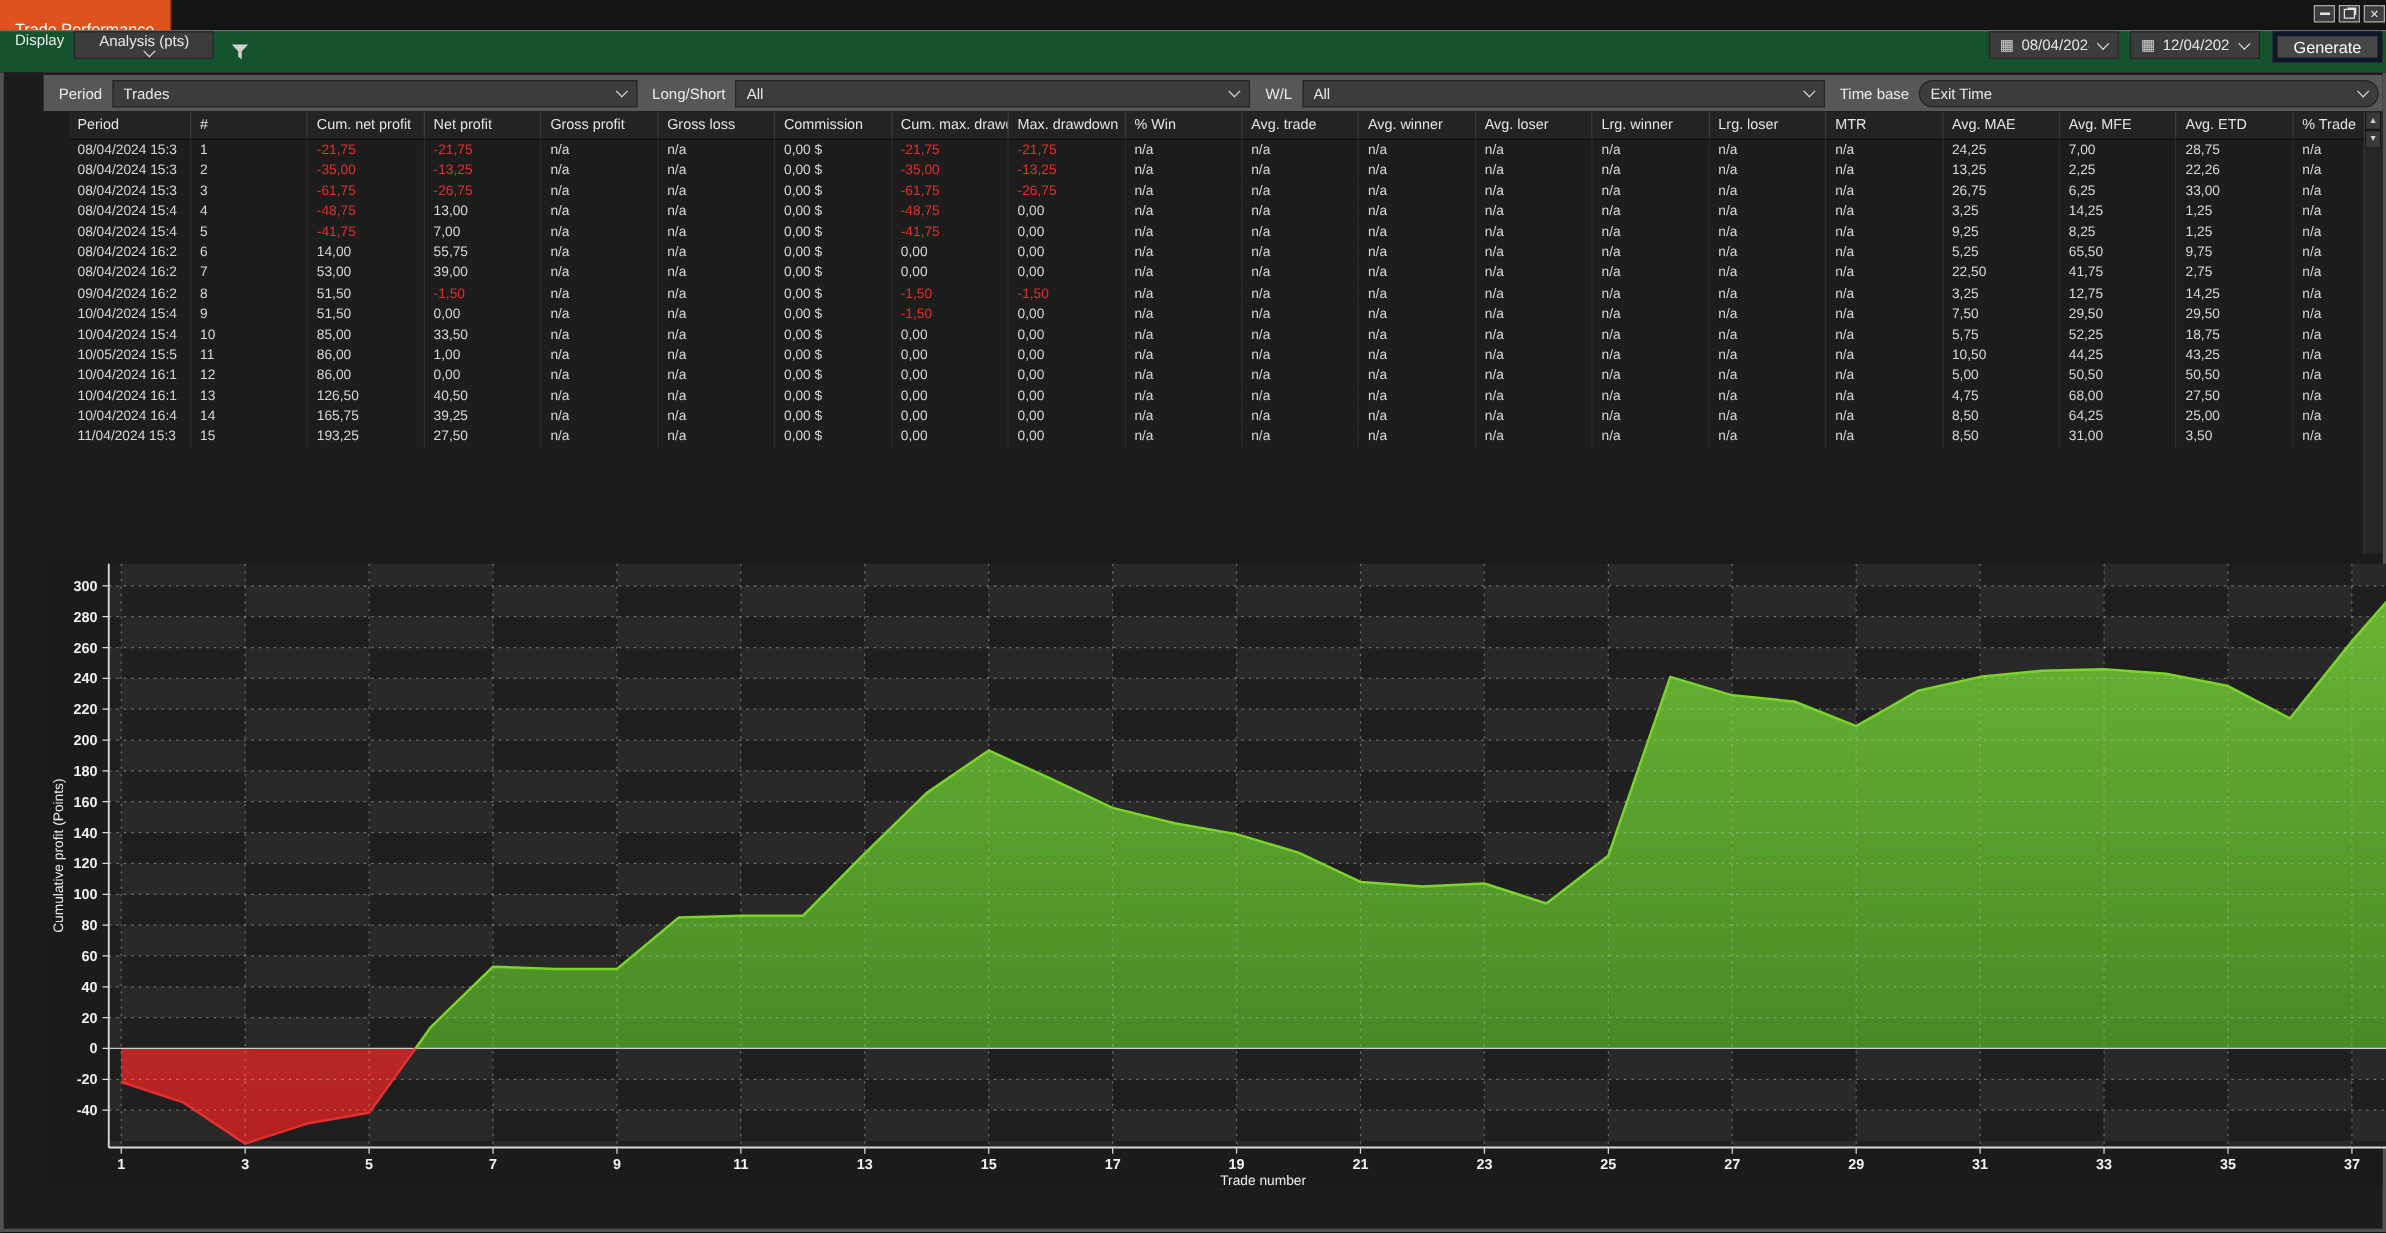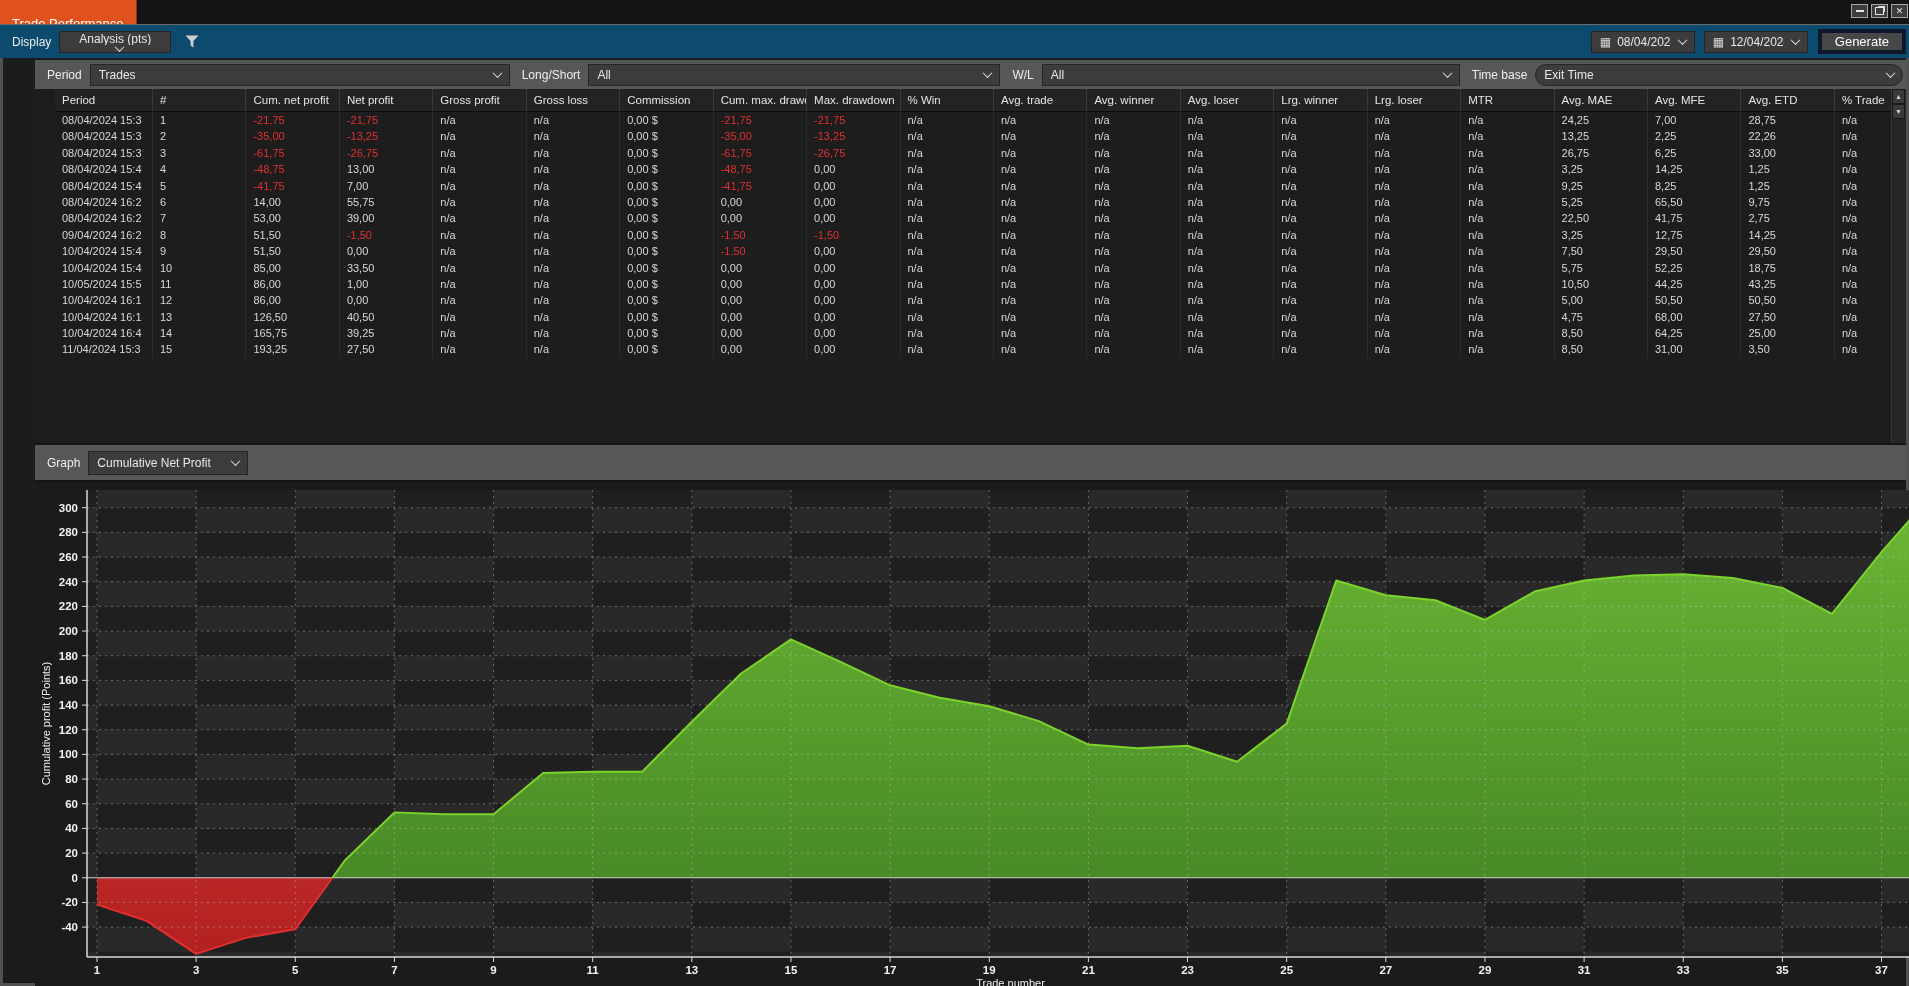--- a/index.html
+++ b/index.html
@@ -9,22 +9,22 @@
   .titlebar{position:absolute;top:0;left:0;right:0;height:24px;background:#141414;}
   .titletab{position:absolute;left:0;top:0;height:24px;background:#e0521d;color:#fff;
             font-size:13px;line-height:24px;padding:12px 12px;border-right:1px solid #8d3410;}
   .winbtns{position:absolute;right:1px;top:4px;display:flex;gap:3px;}
   .winbtn{width:17px;height:14px;background:#3d3d3d;border:1px solid #a6a6a6;color:#e3e3e3;
           display:flex;align-items:center;justify-content:center;box-sizing:border-box;}
   .glyph-min{width:8px;height:3px;border-bottom:2px solid #e3e3e3;margin-top:-3px;}
   .glyph-restore{width:7px;height:6px;border:1px solid #e3e3e3;box-shadow:2px -2px 0 -1px #e3e3e3;}
   .glyph-close{font-size:9px;line-height:9px;}
   
-  .toolbar{position:absolute;top:24px;left:0;right:0;height:34px;background:#0c4a6e;
-           display:flex;align-items:center;border-top:1px solid #6b6b6b;box-sizing:border-box;}
+  .toolbar{position:absolute;top:24px;left:0;right:0;height:34px;background:#14532d;
+           display:flex;border-top:1px solid #6b6b6b;box-sizing:border-box;}
   .bar-label{color:#ededed;font-size:12px;margin:0 8px 0 12px;white-space:nowrap;}
   .dd{background:#3c3c3c;border:1px solid #262626;height:22px;display:flex;align-items:center;
       padding:0 8px;color:#e8e8e8;font-size:12px;box-sizing:border-box;}
   .dd .ddtext{flex:1;white-space:nowrap;overflow:hidden;}
   .chev{width:6px;height:6px;border-right:1.4px solid #dedede;border-bottom:1.4px solid #dedede;
         transform:rotate(45deg) translate(-1px,-1px);flex:none;margin-left:8px;}
   .funnel{margin-left:14px;display:flex;align-items:center;}
   .spacer{flex:1;}
   .cal{color:#d6d6d6;font-size:12px;margin-right:6px;line-height:12px;}
   .generate{height:25px;background:#474747;border:4px solid #0f172a;color:#fff;font-size:13px;
@@ -490,27 +490,20 @@
       <div class="vscroll">
         <div class="sbtn">
             <span>▲</span>
           </div>
         <div class="sbtn">
             <span>▼</span>
           </div>
       </div>
     </div>
 
-    <div class="graphbar">
-      <span class="bar-label">Graph</span>
-      <div class="dd" style="width:160px;height:24px;">
-        <span class="ddtext">Cumulative Net Profit</span>
-        <span class="chev"></span>
-      </div>
-    </div>
 
     <div class="chartwrap">
       <svg id="chart-svg" width="1903" height="506" viewBox="0 0 1903 506">
           <defs>
             <linearGradient id="ggrad" x1="0" y1="0" x2="0" y2="1">
               <stop offset="0%" stop-color="#71c236"></stop>
               <stop offset="100%" stop-color="#4b9226"></stop>
             </linearGradient>
             <linearGradient id="rgrad" x1="0" y1="0" x2="0" y2="1">
               <stop offset="0%" stop-color="#c52727"></stop>

